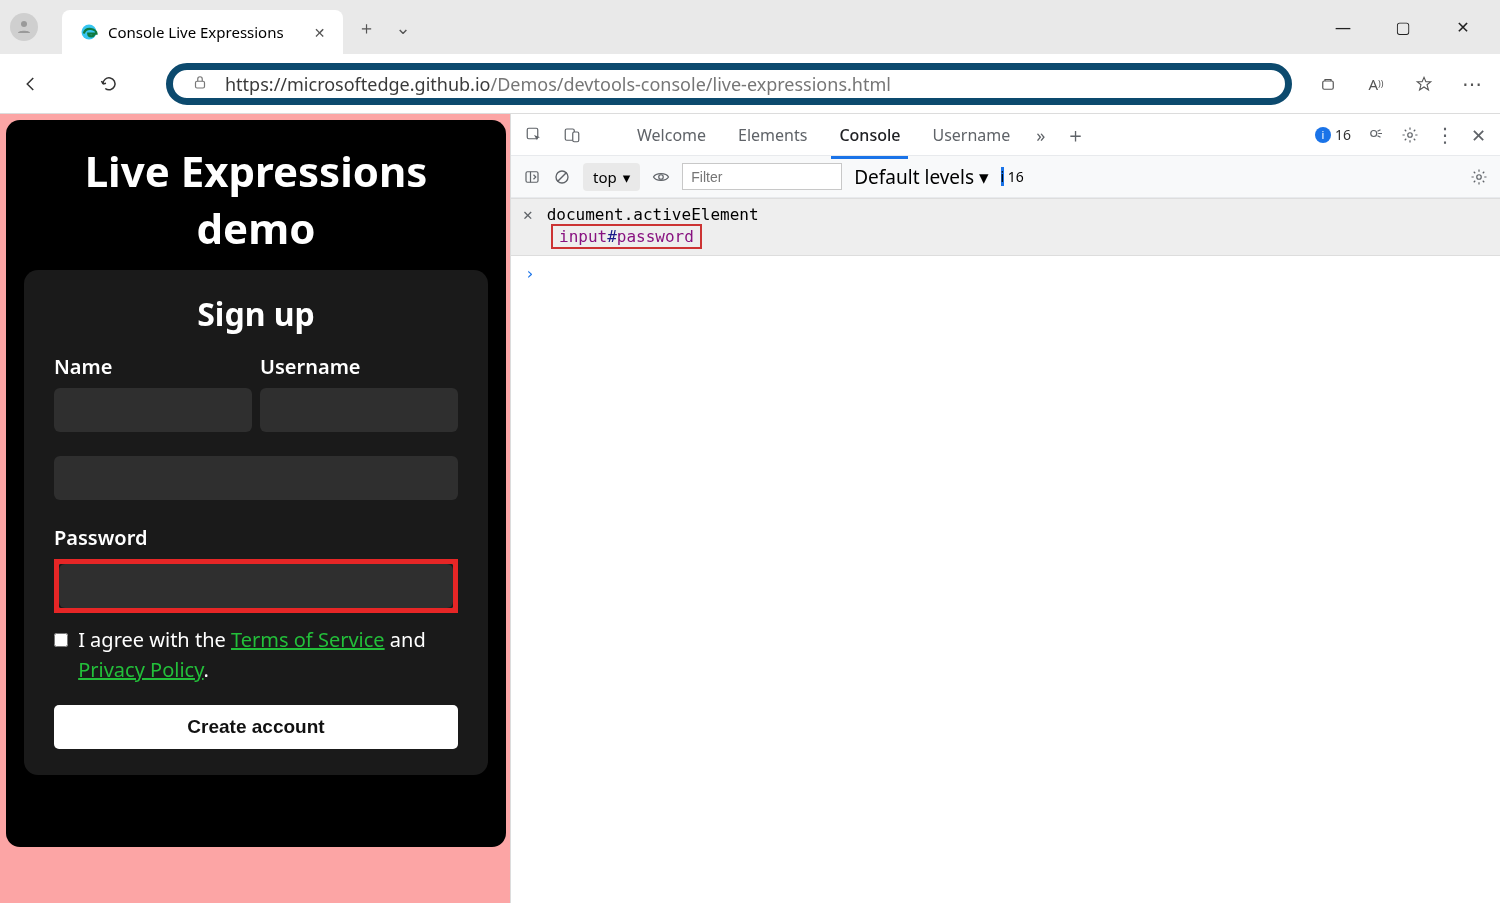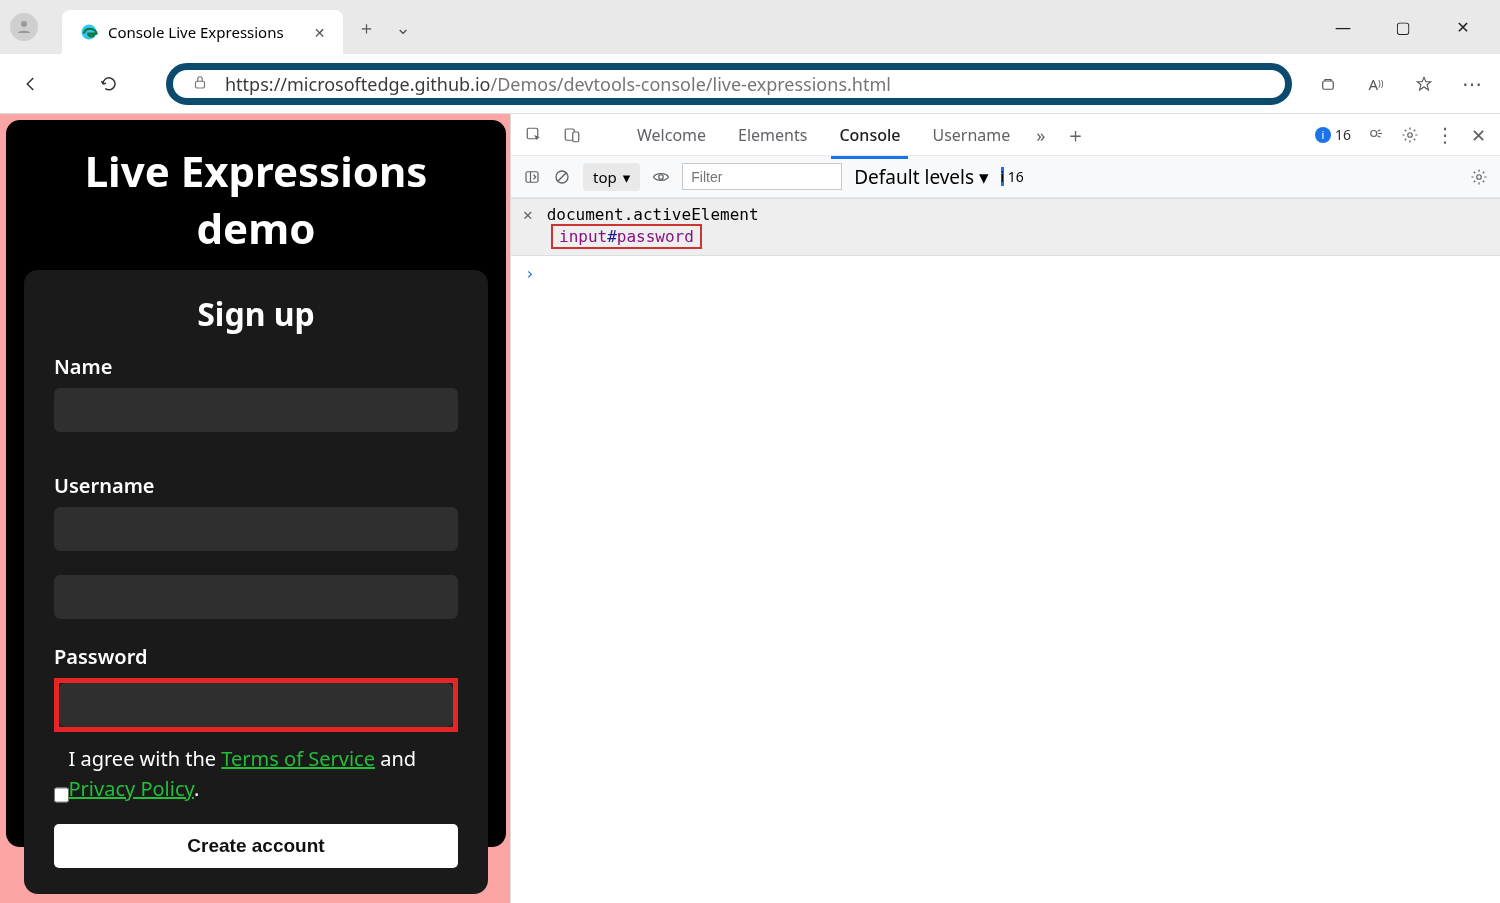--- a/index.html
+++ b/index.html
@@ -39,30 +39,30 @@
 
   
   .content { display:flex; height: calc(903px - 54px - 60px); }
   
   .viewport { width: 510px; background:#fca5a5; padding:6px 0 0 6px; }
   .page-dark { width:500px; height:727px; background: var(--dark-panel); border-radius:14px; color:#fff; padding:22px 18px; }
   .page-dark h1 { font-size:42px; font-weight:700; text-align:center; margin-bottom:14px;}
   .signup { background: var(--form-bg); border-radius:14px; padding:22px 30px 26px; }
   .signup h2 { text-align:center; font-size:32px; font-weight:700; margin-bottom:18px;}
   .signup label { display:block; font-size:20px; font-weight:600; margin-bottom:8px;}
-  .row2 { display:flex; gap:40px;flex-direction:column; }
+  .row2 { display:flex; gap:8px; }
   .row2 > div { flex:1; }
   .signup input[type=text], .signup input[type=email], .signup input[type=password] {
     width:100%; height:44px; background: var(--input-bg); border:none; border-radius:6px; color:#fff; font-size:16px; padding:0 10px;
   }
   .signup input[type=password].focused { outline:2px solid #bbb; outline-offset:2px; }
   .password-wrap { position:relative; padding:5px; }
   .password-wrap::after{ content:""; position:absolute; inset:0; border:5px solid #e62626; pointer-events:none; }
   .field { margin-bottom:24px; }
-  .agree { display:flex; align-items:flex-end; font-size:20px; line-height:1.5; margin:10px 0 20px;}
+  .agree { display:flex; align-items:flex-start; gap:10px; font-size:20px; line-height:1.5; margin:10px 0 20px;}
   .agree input[type=checkbox]{ width:18px;height:18px; margin-top:6px;}
   .agree a { color: var(--link-green); text-decoration:underline;}
   .signup button.create { width:100%; height:44px; background:#fff; color:#111; font-size:19px; font-weight:600; border:none; border-radius:5px; cursor:pointer;}
 
   
   .devtools { flex:1; display:flex; flex-direction:column; border-left:1px solid var(--border-gray); }
   .dev-tabs { height:42px; background:#fff; border-bottom:1px solid var(--dev-sep); display:flex; align-items:center; padding:0 14px; gap:20px; }
   .dev-tabs .dtab { font-size:16px; color:var(--dev-text); padding:10px 6px; position:relative;}
   .dev-tabs .dtab.active { color:#202124; font-weight:500;}
   .dev-tabs .dtab.active::after { content:""; position:absolute; left:-2px; right:-2px; bottom:-3px; height:3px; background:var(--dev-tab-active);}

